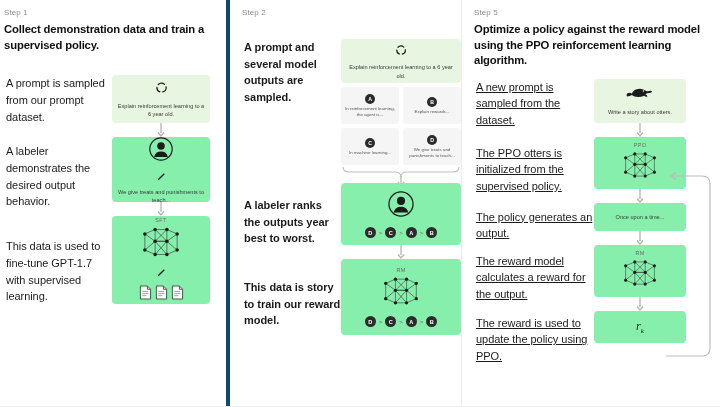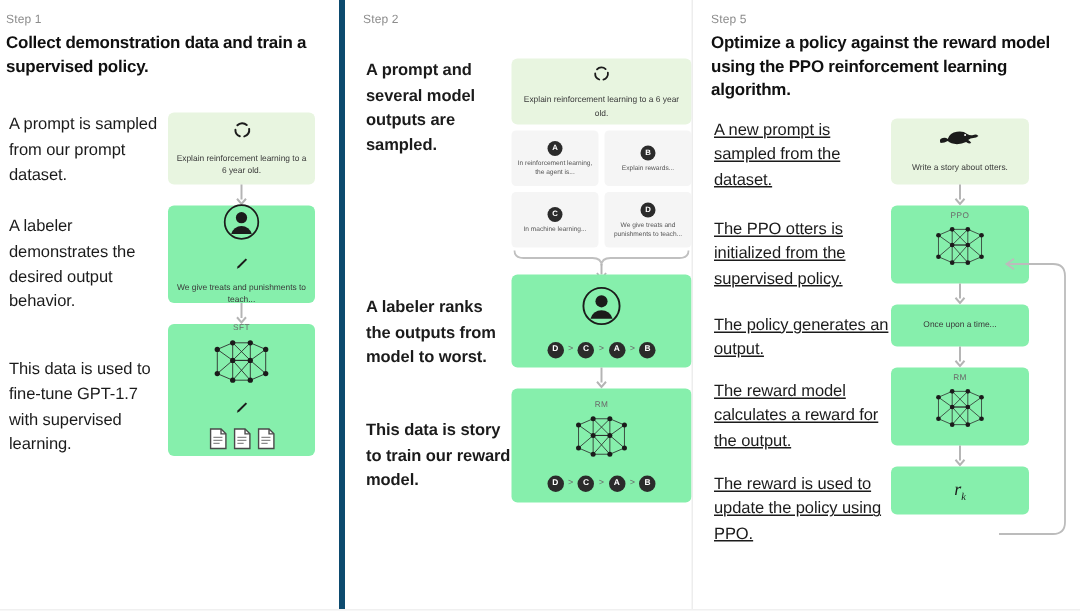--- a/index.html
+++ b/index.html
@@ -260,21 +260,21 @@
             <svg width="120" height="22" viewBox="0 0 120 22">
               <path d="M2 2 q0 5 6 5 H54 q6 0 6 5 q0-5 6-5 H112 q6 0 6-5" fill="none" stroke="#c0c0c0" stroke-width="1.2"></path>
               <path d="M60 11 V18" stroke="#b4b4b4" stroke-width="1.3"></path>
               <path d="M57 17 L60 21 L63 17" fill="none" stroke="#b4b4b4" stroke-width="1.3"></path>
             </svg>
           </div>
         </div>
       </div>
 
       <div class="row" style="margin-top:4px">
-        <div class="desc" style="margin-top:14px">A labeler ranks the outputs from model to worst.</div>
+        <div class="desc" style="margin-top:14px">A labeler ranks the outputs year best to worst.</div>
         <div class="flow">
           <div class="card" style="width:120px;height:62px">
             <span>
               <svg width="28" height="28" viewBox="0 0 36 36">
                 <circle cx="18" cy="18" r="15.5" fill="none" stroke="#1b1b1b" stroke-width="1.6"></circle>
                 <circle cx="18" cy="14" r="5.2" fill="#1b1b1b"></circle>
                 <path d="M8.5 29 a9.8 9.8 0 0 1 19 0 z" fill="#1b1b1b"></path>
               </svg>
             </span>
             <div class="rank">

